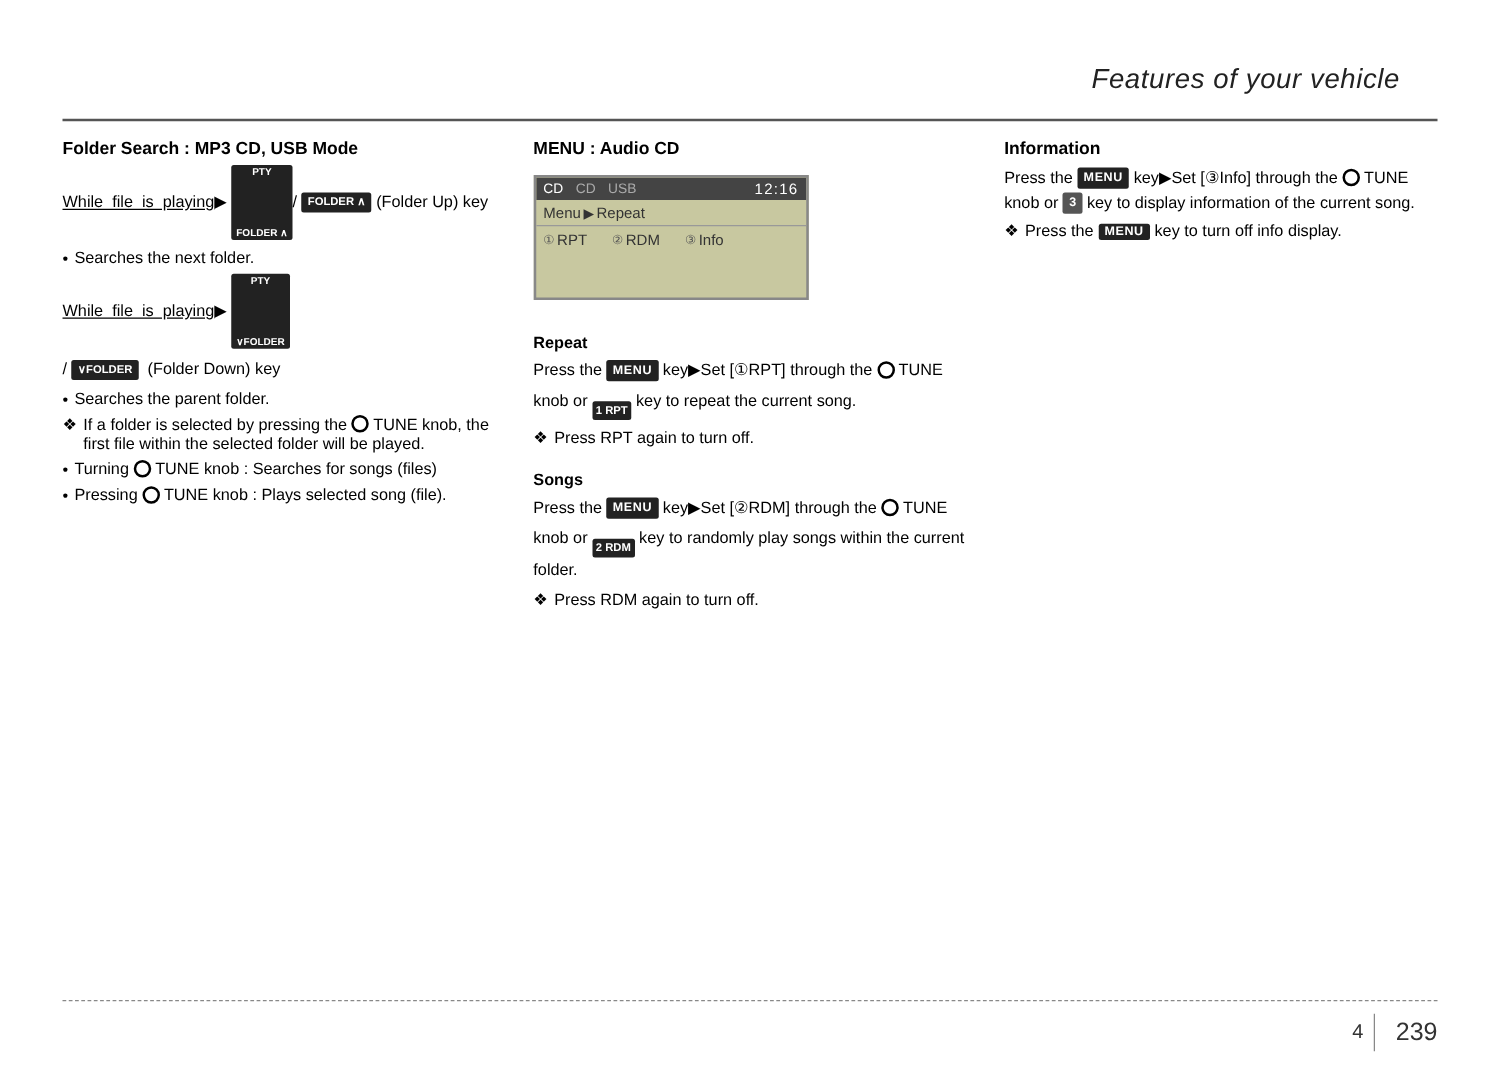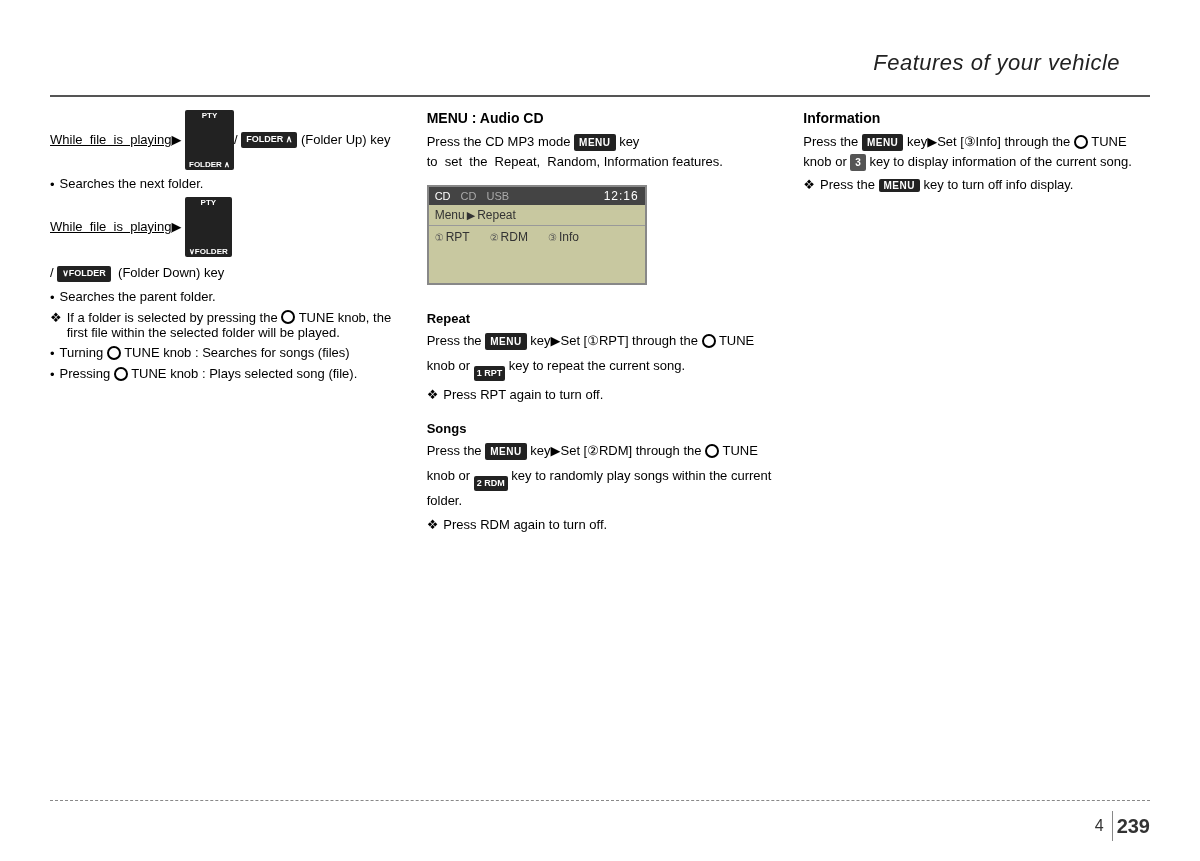--- a/index.html
+++ b/index.html
@@ -269,35 +269,37 @@
       padding-right: 4px;
     }
     .page-divider-v {
       width: 1px;
       height: 30px;
       background: #888;
       margin: 0 4px;
     }
     .page-num-239 {
       font-size: 20px;
-      font-weight: bold;
+      font-weight: normal;
       color: #333;
+      margin-left: 13px;
     }
   </style>
 </head>
 <body>
 
 <div class="header-bar">
   <div class="header-title">Features of your vehicle</div>
   <div class="header-line"></div>
 </div>
 
 <div class="content">
 
   <div class="col">
+    <div class="section-title">Folder Search : MP3 CD, USB Mode</div>
 
     <p>
       <span class="underline-text">While&nbsp;&nbsp;file&nbsp;&nbsp;is&nbsp;&nbsp;playing</span>▶
       <span class="folder-key" style="display:inline-flex;flex-direction:column;align-items:center;background:#222;color:#fff;font-size:8px;font-weight:bold;padding:1px 4px;border-radius:2px;vertical-align:middle;line-height:1.2;">
         <span>PTY</span>
           <span>FOLDER ∧</span>
       </span>/
       <span class="folder-key-single">FOLDER ∧</span>
       <span>(Folder Up) key</span>
     </p>
@@ -342,23 +344,20 @@
       <span class="bullet-dot">•</span>
       <span>
         Pressing <span class="circle-icon"></span> TUNE knob : Plays selected song (file).
       </span>
     </div>
   </div>
 
   <div class="col">
     <div class="section-title">MENU : Audio CD</div>
 
-    <p>
-      Press the CD MP3 mode <span class="key-btn">MENU</span> key to&nbsp;&nbsp;set&nbsp;&nbsp;the&nbsp;&nbsp;Repeat,&nbsp;&nbsp;Random, Information features.
-    </p>
 
     <div class="screen-display">
       <div class="screen-top-bar">
         <div class="screen-top-bar-left">
           <span class="screen-tab-active">CD</span>
           <span class="screen-tab-inactive">CD</span>
           <span class="screen-tab-inactive">USB</span>
         </div>
         <span class="screen-time">12:16</span>
       </div>

